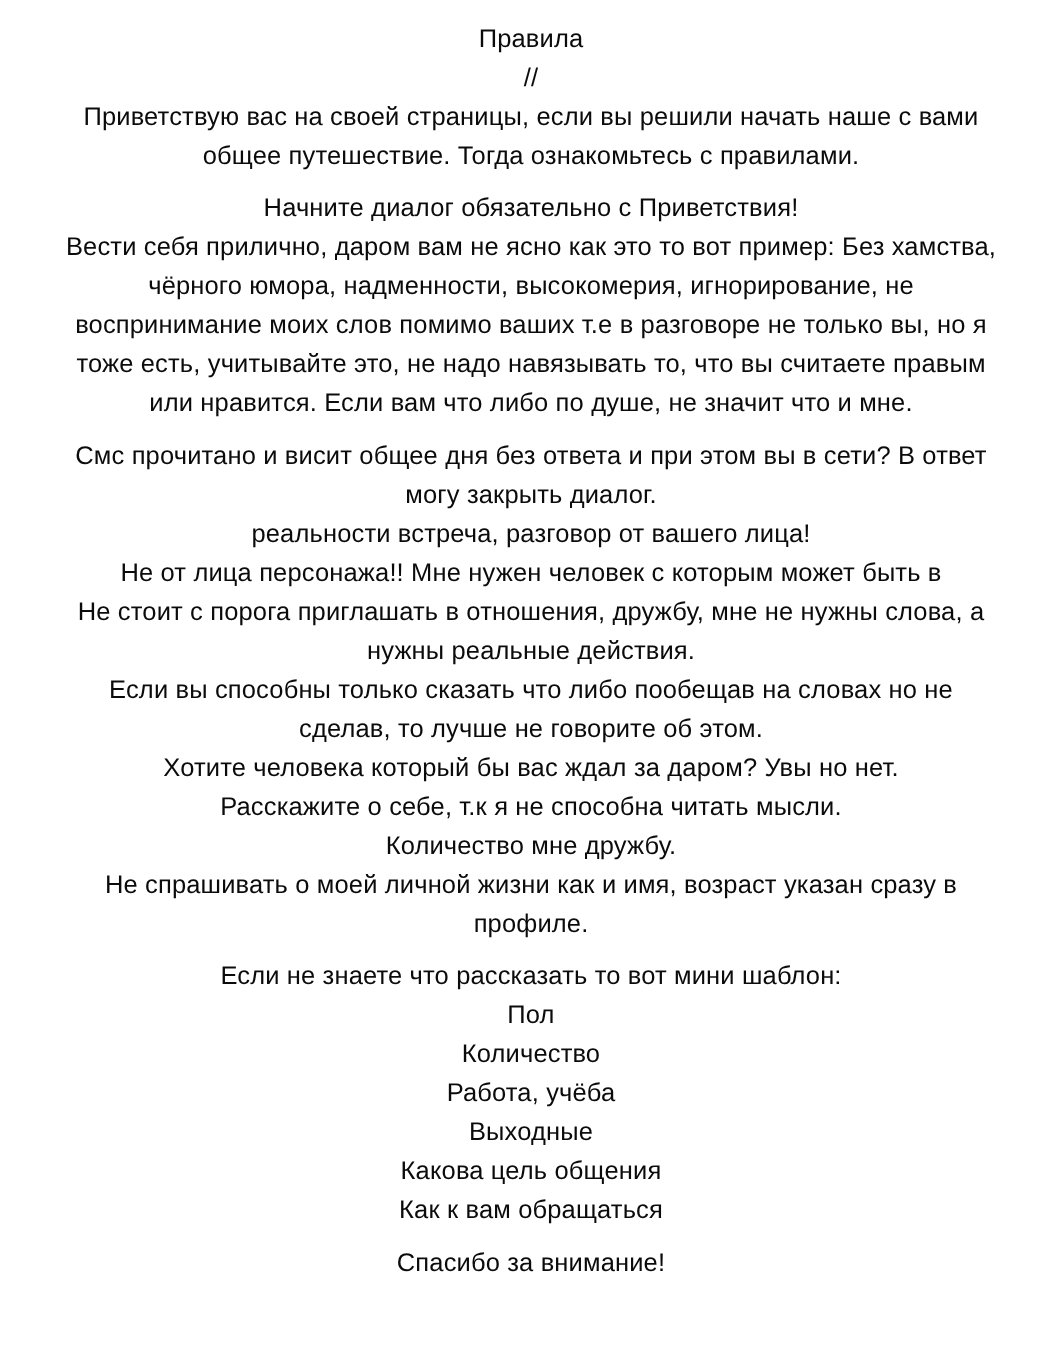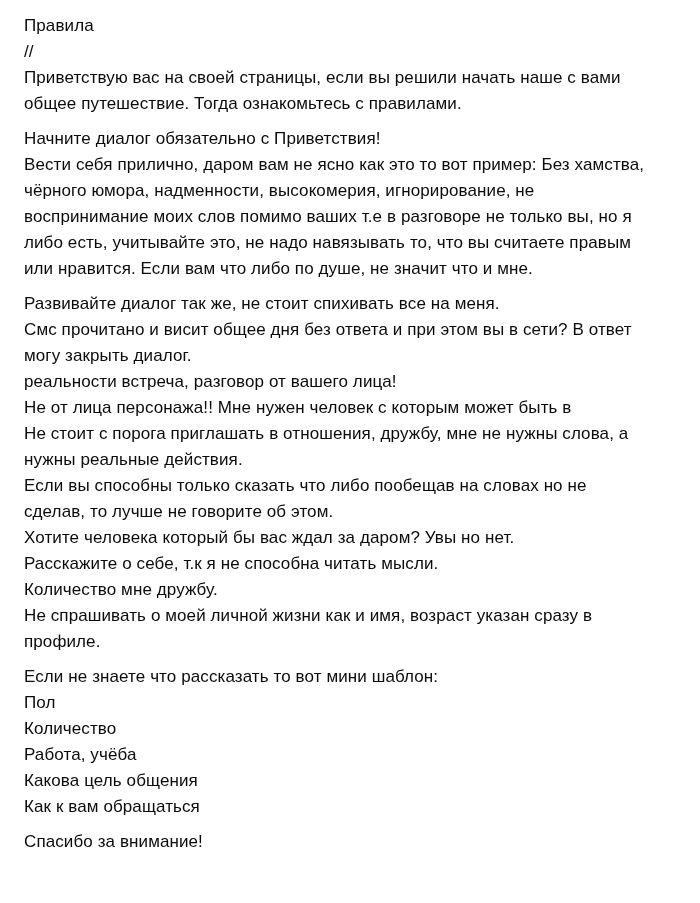--- a/index.html
+++ b/index.html
@@ -16,20 +16,21 @@
   .post {
     padding: 13px 16px 0 24px;
     color: #0b0b0b;
     font-size: 17px;
     line-height: 26px;
     font-weight: 400;
     letter-spacing: 0.1px;
   }
   .para {
     margin: 0 0 9px 0;
+    text-align: center;
   }
   .para:last-child {
     margin-bottom: 0;
   }
   .line {
     white-space: nowrap;
   }
 </style>
 </head>
 <body>
@@ -39,43 +40,43 @@
       <div class="line">Правила</div>
       <div class="line">//</div>
       <div class="line">Приветствую вас на своей страницы, если вы решили начать наше с вами</div>
       <div class="line">общее путешествие. Тогда ознакомьтесь с правилами.</div>
     </div>
     <div class="para">
       <div class="line">Начните диалог обязательно с Приветствия!</div>
       <div class="line">Вести себя прилично, даром вам не ясно как это то вот пример: Без хамства,</div>
       <div class="line">чёрного юмора, надменности, высокомерия, игнорирование, не</div>
       <div class="line">воспринимание моих слов помимо ваших т.е в разговоре не только вы, но я</div>
-      <div class="line">либо есть, учитывайте это, не надо навязывать то, что вы считаете правым</div>
+      <div class="line">тоже есть, учитывайте это, не надо навязывать то, что вы считаете правым</div>
       <div class="line">или нравится. Если вам что либо по душе, не значит что и мне.</div>
     </div>
     <div class="para">
-      <div class="line">Развивайте диалог так же, не стоит спихивать все на меня.</div>
       <div class="line">Смс прочитано и висит общее дня без ответа и при этом вы в сети? В ответ</div>
       <div class="line">могу закрыть диалог.</div>
       <div class="line">реальности встреча, разговор от вашего лица!</div>
       <div class="line">Не от лица персонажа!! Мне нужен человек с которым может быть в</div>
       <div class="line">Не стоит с порога приглашать в отношения, дружбу, мне не нужны слова, а</div>
       <div class="line">нужны реальные действия.</div>
       <div class="line">Если вы способны только сказать что либо пообещав на словах но не</div>
       <div class="line">сделав, то лучше не говорите об этом.</div>
       <div class="line">Хотите человека который бы вас ждал за даром? Увы но нет.</div>
       <div class="line">Расскажите о себе, т.к я не способна читать мысли.</div>
       <div class="line">Количество мне дружбу.</div>
       <div class="line">Не спрашивать о моей личной жизни как и имя, возраст указан сразу в</div>
       <div class="line">профиле.</div>
     </div>
     <div class="para">
       <div class="line">Если не знаете что рассказать то вот мини шаблон:</div>
       <div class="line">Пол</div>
       <div class="line">Количество</div>
       <div class="line">Работа, учёба</div>
+      <div class="line">Выходные</div>
       <div class="line">Какова цель общения</div>
       <div class="line">Как к вам обращаться</div>
     </div>
     <div class="para">
       <div class="line">Спасибо за внимание!</div>
     </div>
   </main>
 
 </body></html>

